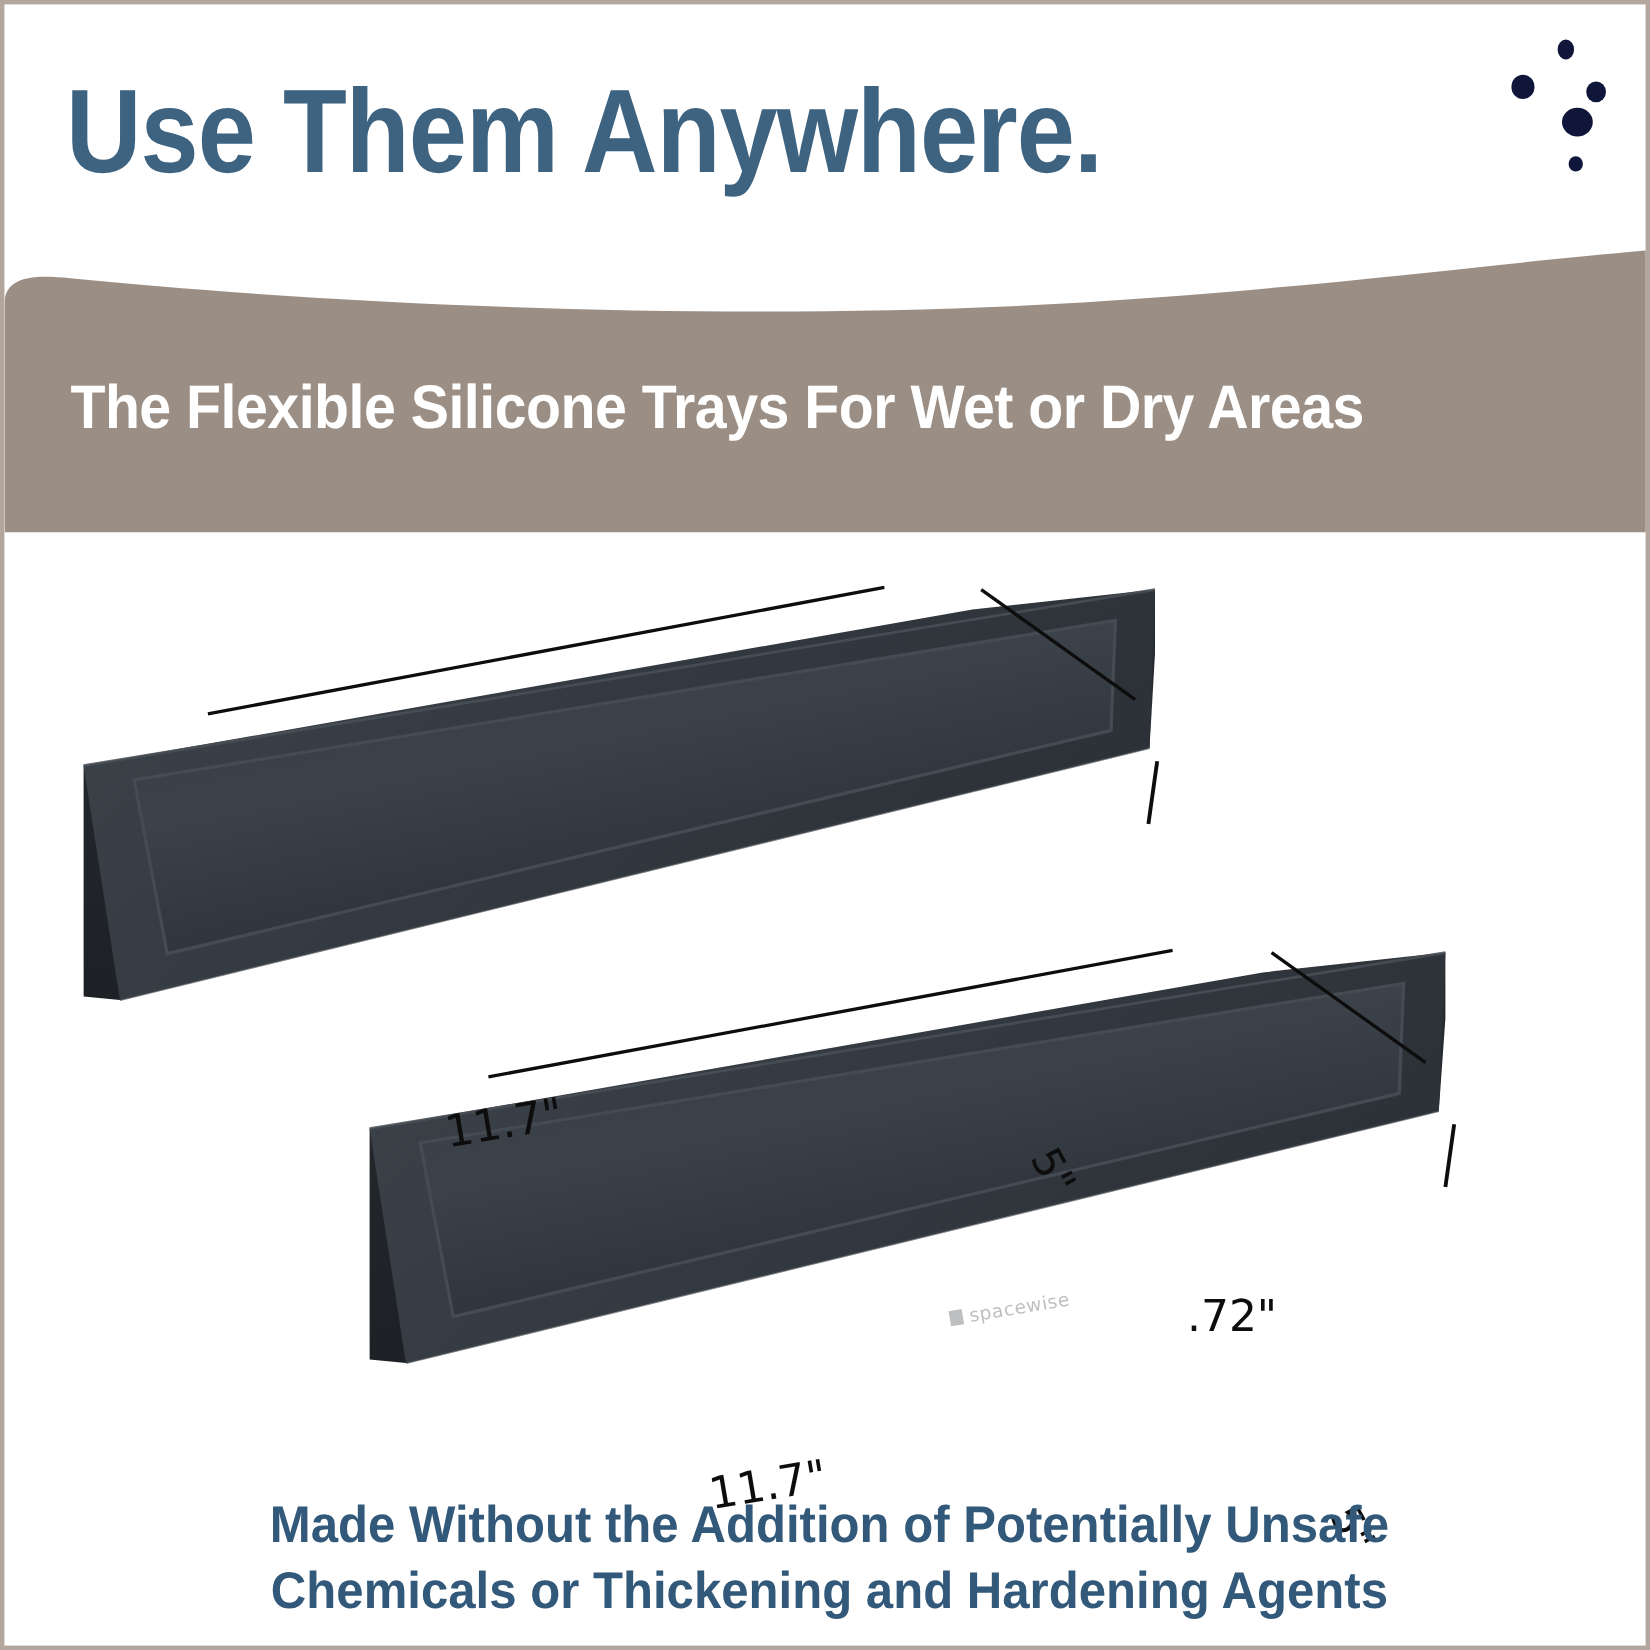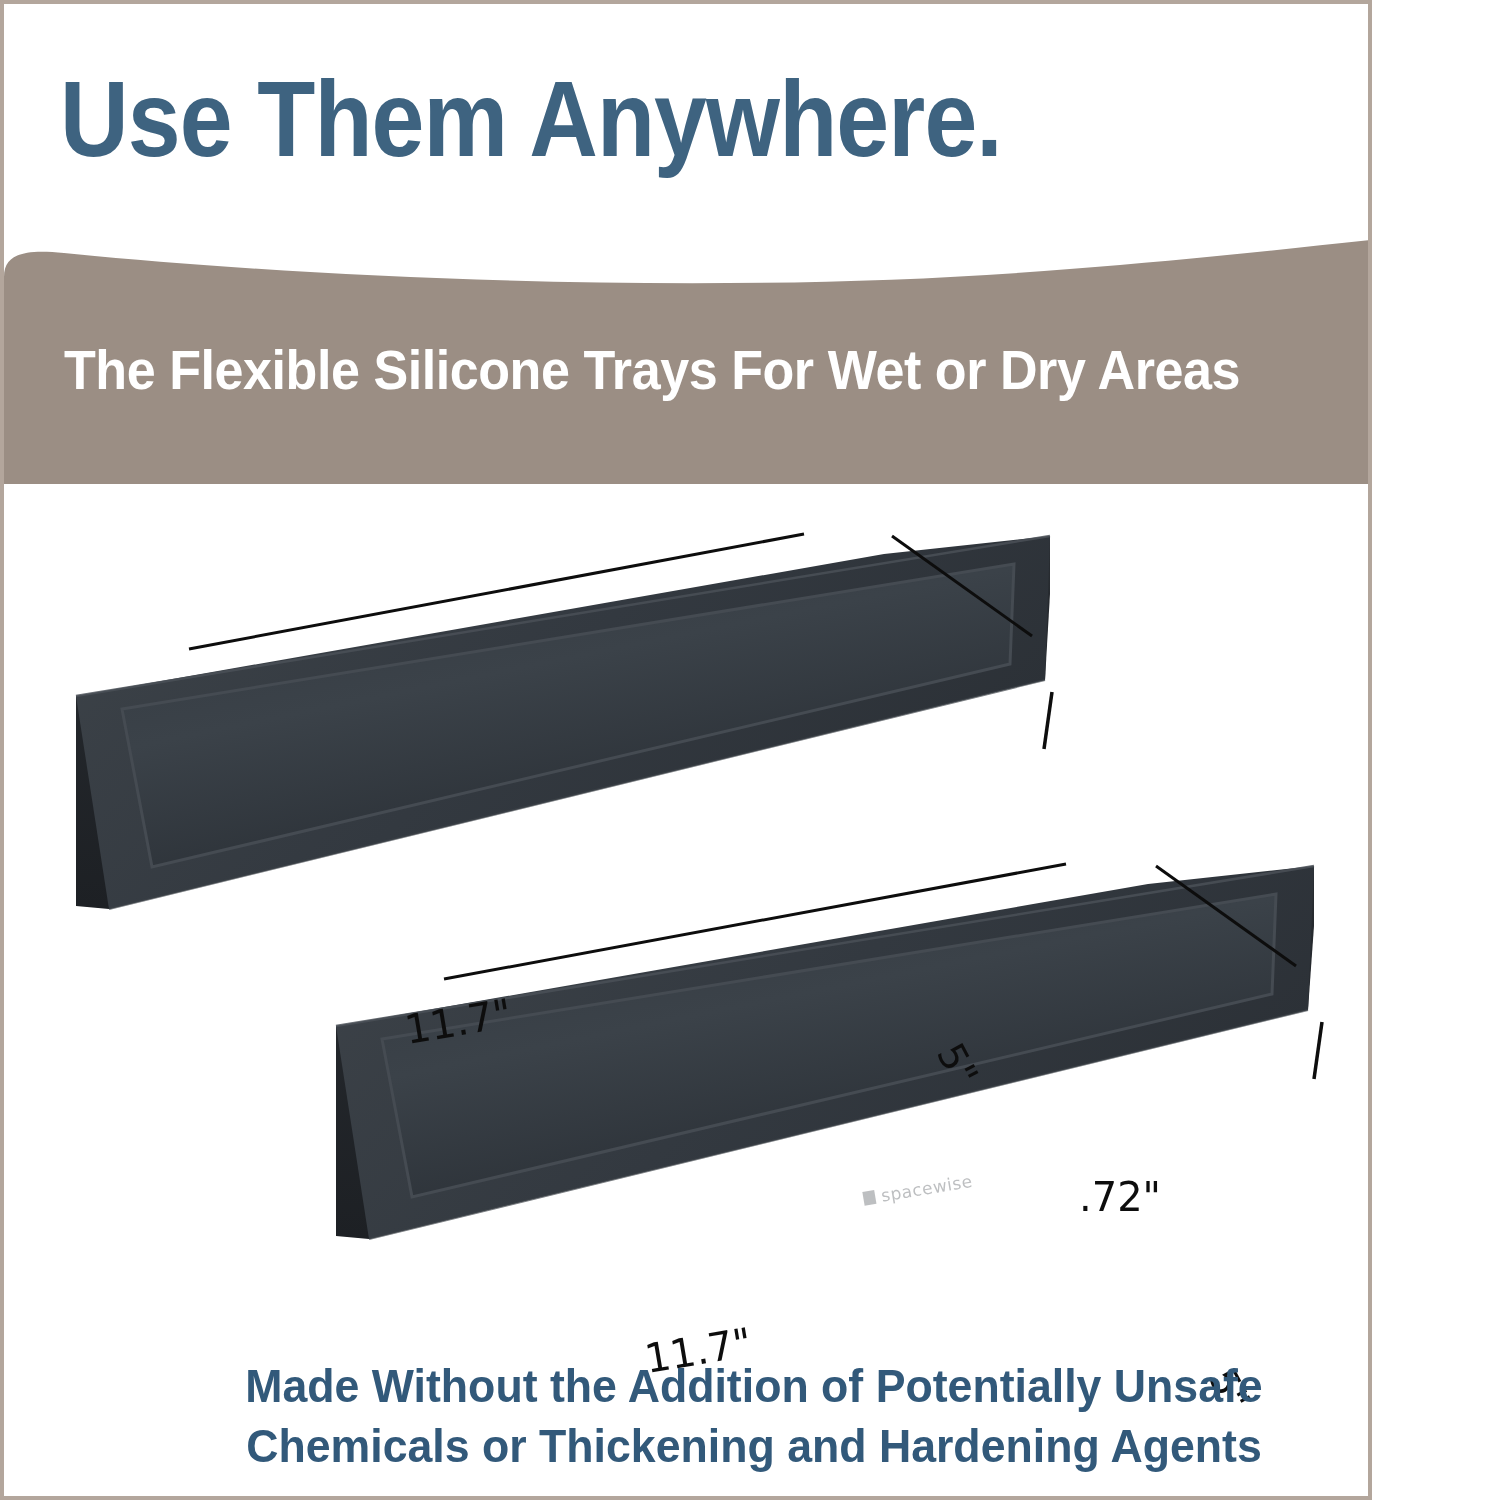--- a/index.html
+++ b/index.html
@@ -6,21 +6,21 @@
     margin: 0;
     padding: 0;
     background: #ffffff;
   }
   body {
     font-family: "Liberation Sans", sans-serif;
   }
 
   #canvas {
     position: relative;
-    width: 1372px;
+    width: 1500px;
     height: 1500px;
     background: #ffffff;
     overflow: hidden;
     box-sizing: border-box;
     border: 4px solid #b3a69c;
   }
 
   
   .headline {
     position: absolute;

